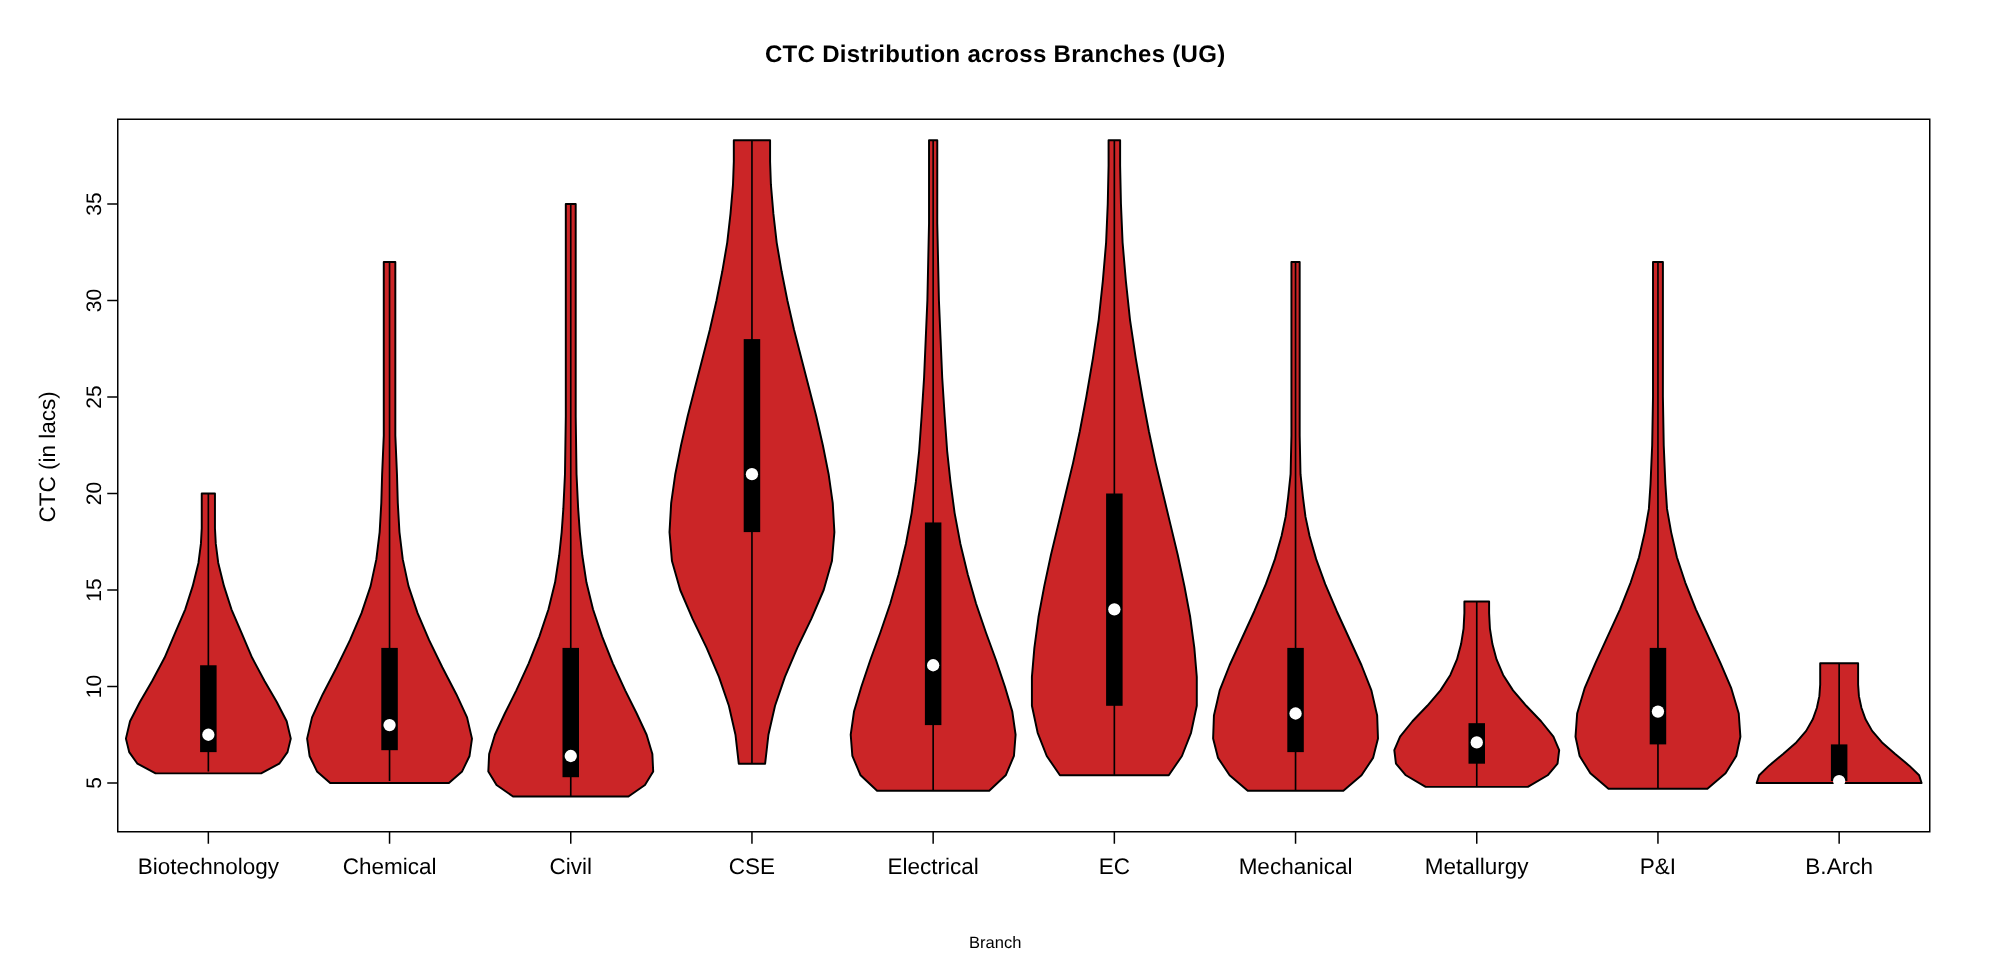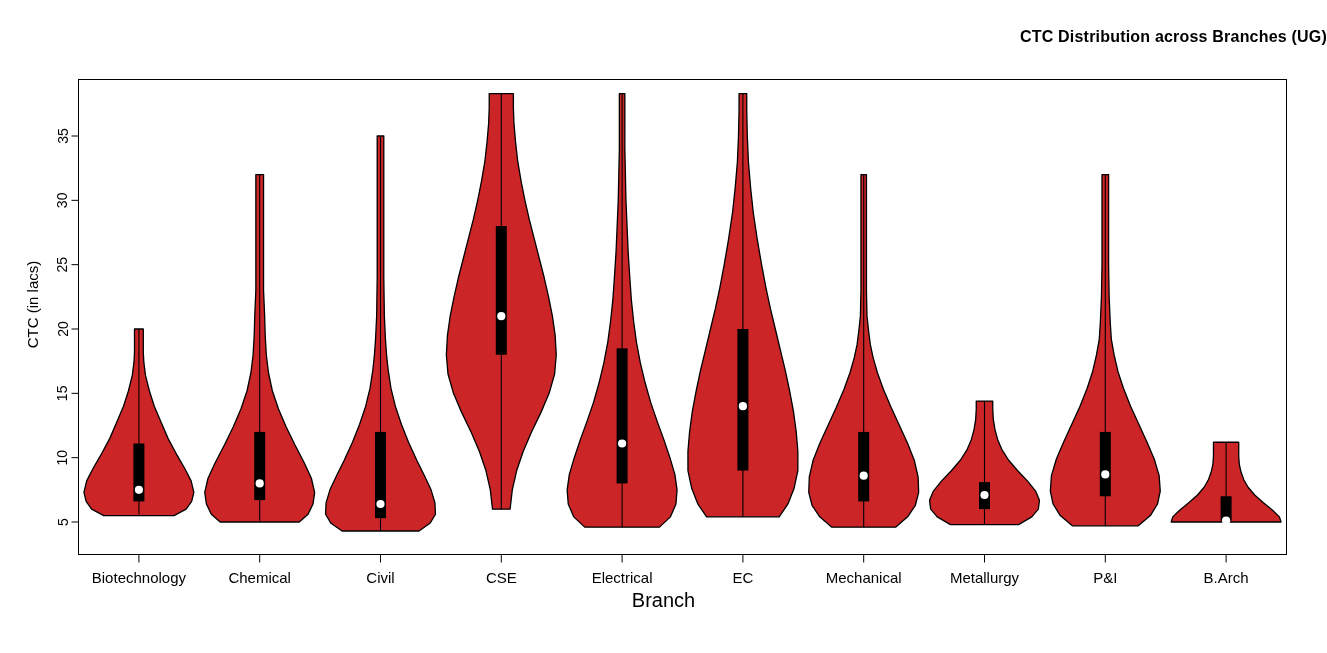--- a/index.html
+++ b/index.html
@@ -1,25 +1,25 @@
 <!DOCTYPE html>
 <html><head>
 <meta charset="utf-8">
 <style>
   html,body{margin:0;padding:0;background:#ffffff;}
   body{width:1327px;height:653px;overflow:hidden;font-family:"Liberation Sans",sans-serif;}
   #root{position:relative;width:1327px;height:653px;background:#fff;}
   .chart-title{
-    position:absolute;left:0;top:28px;width:1327px;text-align:right;
+    position:absolute;left:0;top:28px;width:1327px;text-align:center;
     font-family:"Liberation Sans",sans-serif;font-size:16px;font-weight:bold;color:#000;
     letter-spacing:0.2px;
   }
   .axis-label-x{
-    position:absolute;left:0;top:589px;width:1327px;text-align:center;
-    font-family:"Liberation Sans",sans-serif;font-size:20px;color:#000;
+    position:absolute;left:0;top:623px;width:1327px;text-align:center;
+    font-family:"Liberation Sans",sans-serif;font-size:11px;color:#000;
   }
   .axis-label-y{
     position:absolute;left:-48px;top:296px;width:160px;text-align:center;
     transform:rotate(-90deg);transform-origin:center center;
     font-family:"Liberation Sans",sans-serif;font-size:15px;color:#000;
   }
   svg{position:absolute;left:0;top:0;display:block;}
   text.tick{font-family:"Liberation Sans",sans-serif;font-size:14px;fill:#000;}
   text.xcat{font-family:"Liberation Sans",sans-serif;font-size:15px;fill:#000;}
 </style>

